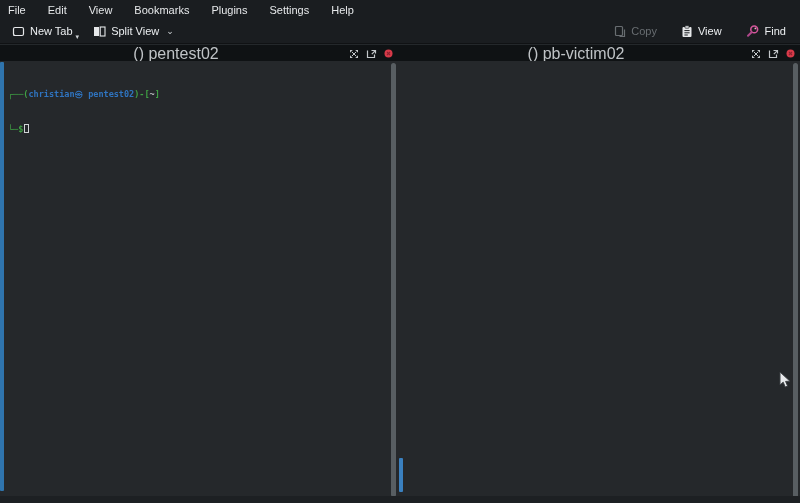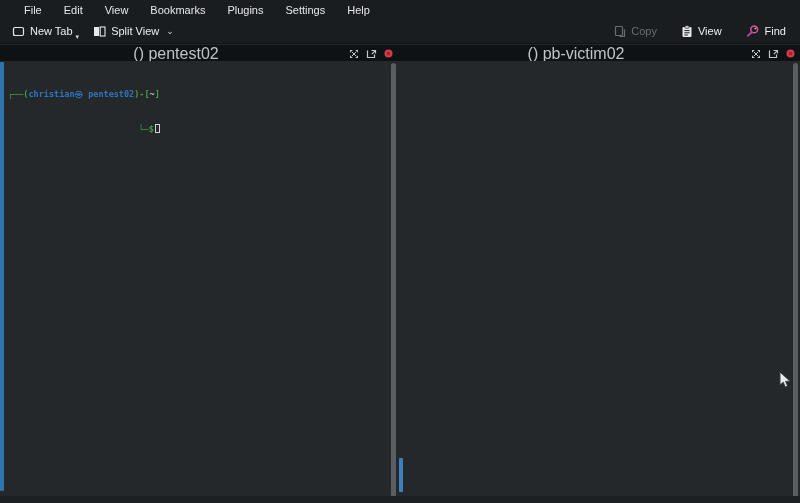--- a/index.html
+++ b/index.html
@@ -2,21 +2,21 @@
 <html><head>
 <meta charset="utf-8">
 <style>
   * { margin:0; padding:0; box-sizing:border-box; }
   html,body { width:800px; height:503px; overflow:hidden; background:#1a1d20;
               font-family:"Liberation Sans", sans-serif; }
   #window { position:relative; width:800px; height:503px; background:#1a1d20; }
 
   
   #menubar { position:absolute; left:0; top:0; width:800px; height:19px;
-             display:flex; align-items:center; padding-left:24px; gap:22px;
+             display:flex; align-items:center; padding-left:8px; gap:22px;
              background:#1a1d20; }
   .menu-item { font-size:11px; color:#e6e8ea; cursor:default; }
 
   
   #toolbar { position:absolute; left:0; top:19px; width:800px; height:25px;
              display:flex; align-items:center; background:#1a1d20;
              border-bottom:1px solid #101214; }
   .tb-btn { display:flex; align-items:center; gap:5px; height:22px;
             padding:0 4px; color:#eceff1; font-size:11px; }
   .tb-btn.disabled { color:#686d71; }
@@ -49,21 +49,21 @@
   #pane-right { left:398px; width:402px; }
 
   .hl-bar { position:absolute; background:#2f74ad; width:4px; border-radius:1px; }
   #hl-left  { left:0; top:1px; height:429px; }
   #hl-right { left:1px; top:397px; height:34px; background:#3a80bf; }
 
   .vscroll { position:absolute; width:5px; background:#585e62; border-radius:3px; }
   #scroll-left  { left:391px; top:2px; height:434px; }
   #scroll-right { left:793px; top:2px; height:438px; }
 
-  .term-content-left  { position:absolute; left:8px; top:5px; white-space:pre;text-align:right; }
+  .term-content-left  { position:absolute; left:8px; top:5px; white-space:pre; }
   .term-content-right { position:absolute; left:3px; top:1px; white-space:pre; }
 
   .c-green { color:#3fa144; font-weight:bold; }
   .c-blue  { color:#2f74c0; font-weight:bold; }
   .c-white { color:#dcdfe2; }
   .c-teal  { color:#2fae96; font-weight:bold; }
   .c-gray  { color:#c9cdd0; }
   .c-cmd   { color:#e8eaec; font-weight:bold; }
 
   .cursor-box { display:inline-block; width:5px; height:9px;

